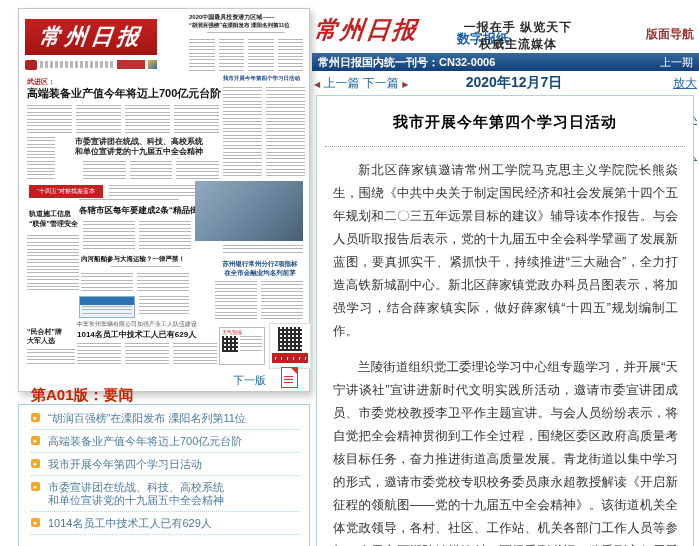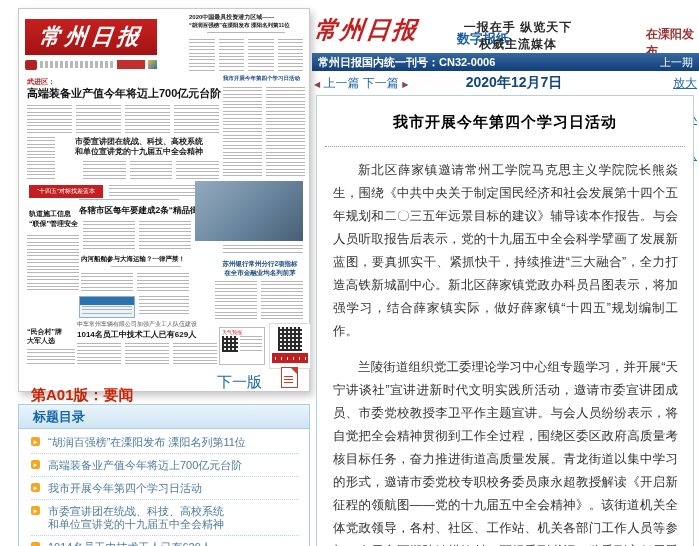--- a/index.html
+++ b/index.html
@@ -178,28 +178,25 @@
         <div class="qr" style="width:16px;height:16px;"></div>
         <div class="sim" style="flex:1;height:16px;"></div>
       </div>
     </div>
     <div class="abs" style="left:250px;top:314px;width:40px;height:44px;background:#fff;border:1px solid #ddd;">
       <div class="qr" style="width:24px;height:24px;margin:3px auto 2px;"></div>
       <div style="height:10px;margin:0 2px;background:#c22020;background-image:repeating-linear-gradient(90deg,#fff 0 1px,transparent 1px 6px);background-position:3px 4px;background-size:100% 3px;background-repeat:no-repeat;"></div>
     </div>
 
     <div class="abs" style="left:12px;top:364px;font-size:15px;font-weight:bold;color:#cc2200;margin-top:13px;">第A01版：要闻</div>
-    <div class="abs" style="left:198px;top:364px;font-size:15px;color:#2068a8;cursor:pointer;">下一版</div>
+    <div class="abs" style="left:214px;top:364px;font-size:11px;color:#2068a8;cursor:pointer;">下一版</div>
     <div class="abs pdf" style="left:262px;top:358px;"></div>
   </div>
 
   <div class="dir-panel">
-    <div class="dir-head">
-      <span>标题目录</span>
-    </div>
     <div class="dir-list">
       <div class="dir-row">
         <div class="bullet">▸</div>
         <div>“胡润百强榜”在溧阳发布 溧阳名列第11位</div>
       </div>
       <div class="dir-row">
         <div class="bullet">▸</div>
         <div>高端装备业产值今年将迈上700亿元台阶</div>
       </div>
       <div class="dir-row">
@@ -220,21 +217,21 @@
 
     </div>
   </div>
 
   <div class="abs logo-red" style="left:314px;top:14px;">常州日报</div>
   <div class="abs" style="left:410px;top:30px;font-size:13px;font-weight:bold;color:#1a5fa8;margin-left:47px;">数字报纸</div>
   <div class="abs" style="left:448px;top:19px;width:140px;text-align:center;font-size:12px;font-weight:bold;color:#2a2a2a;line-height:17px;letter-spacing:1px;">
     <div>一报在手 纵览天下</div>
     <div>权威主流媒体</div>
   </div>
-  <div class="abs" style="left:646px;top:26px;font-size:12px;font-weight:bold;color:#993333;cursor:pointer;">在溧阳发布</div>
+  <div class="abs" style="left:646px;top:26px;font-size:12px;font-weight:bold;color:#993333;cursor:pointer;">版面导航</div>
 
   <div class="blue-bar">
     <span class="lbl">常州日报国内统一刊号：CN32-0006</span>
     <span class="lnk">上一期</span>
   </div>
 
   <div class="nav-row">
     <div class="nav-left">
       <span class="arr">◀</span>
       <span>上一篇</span>

